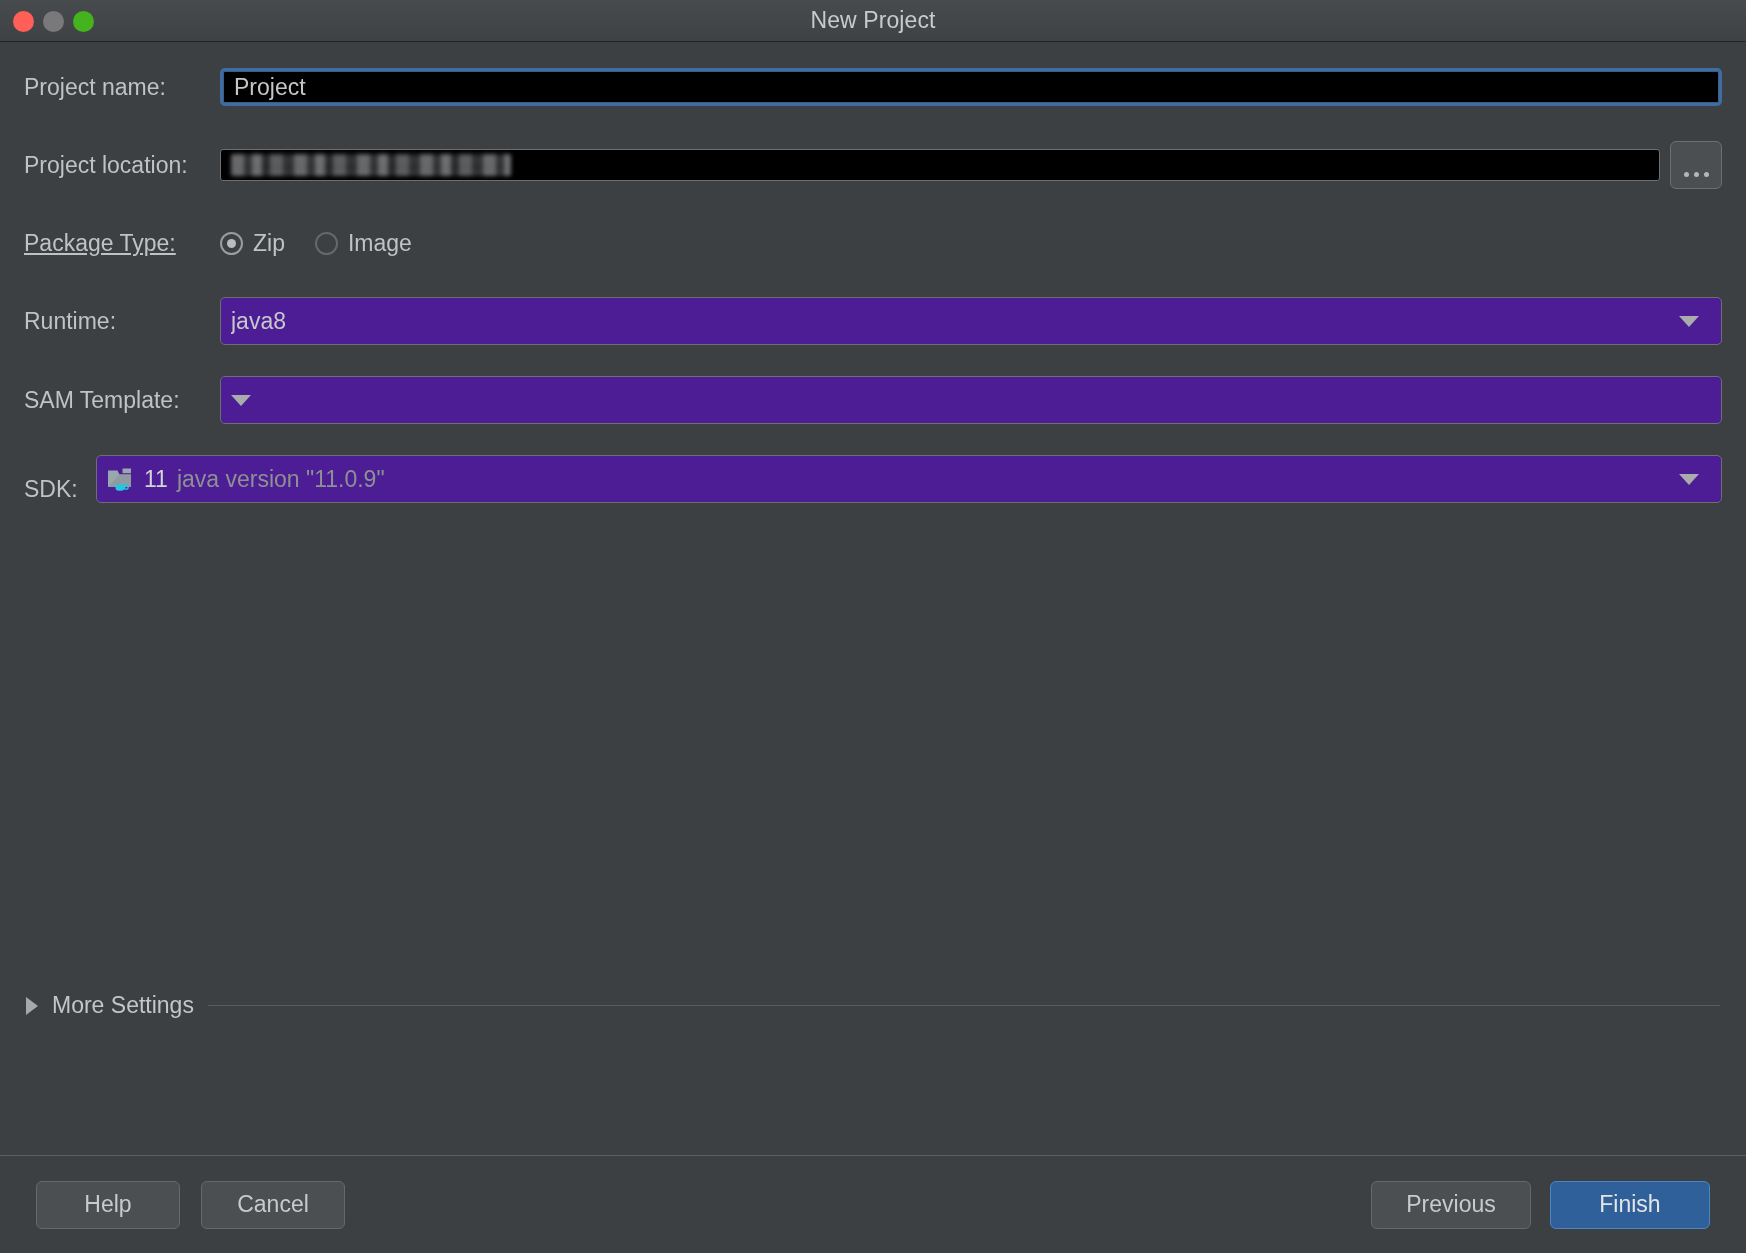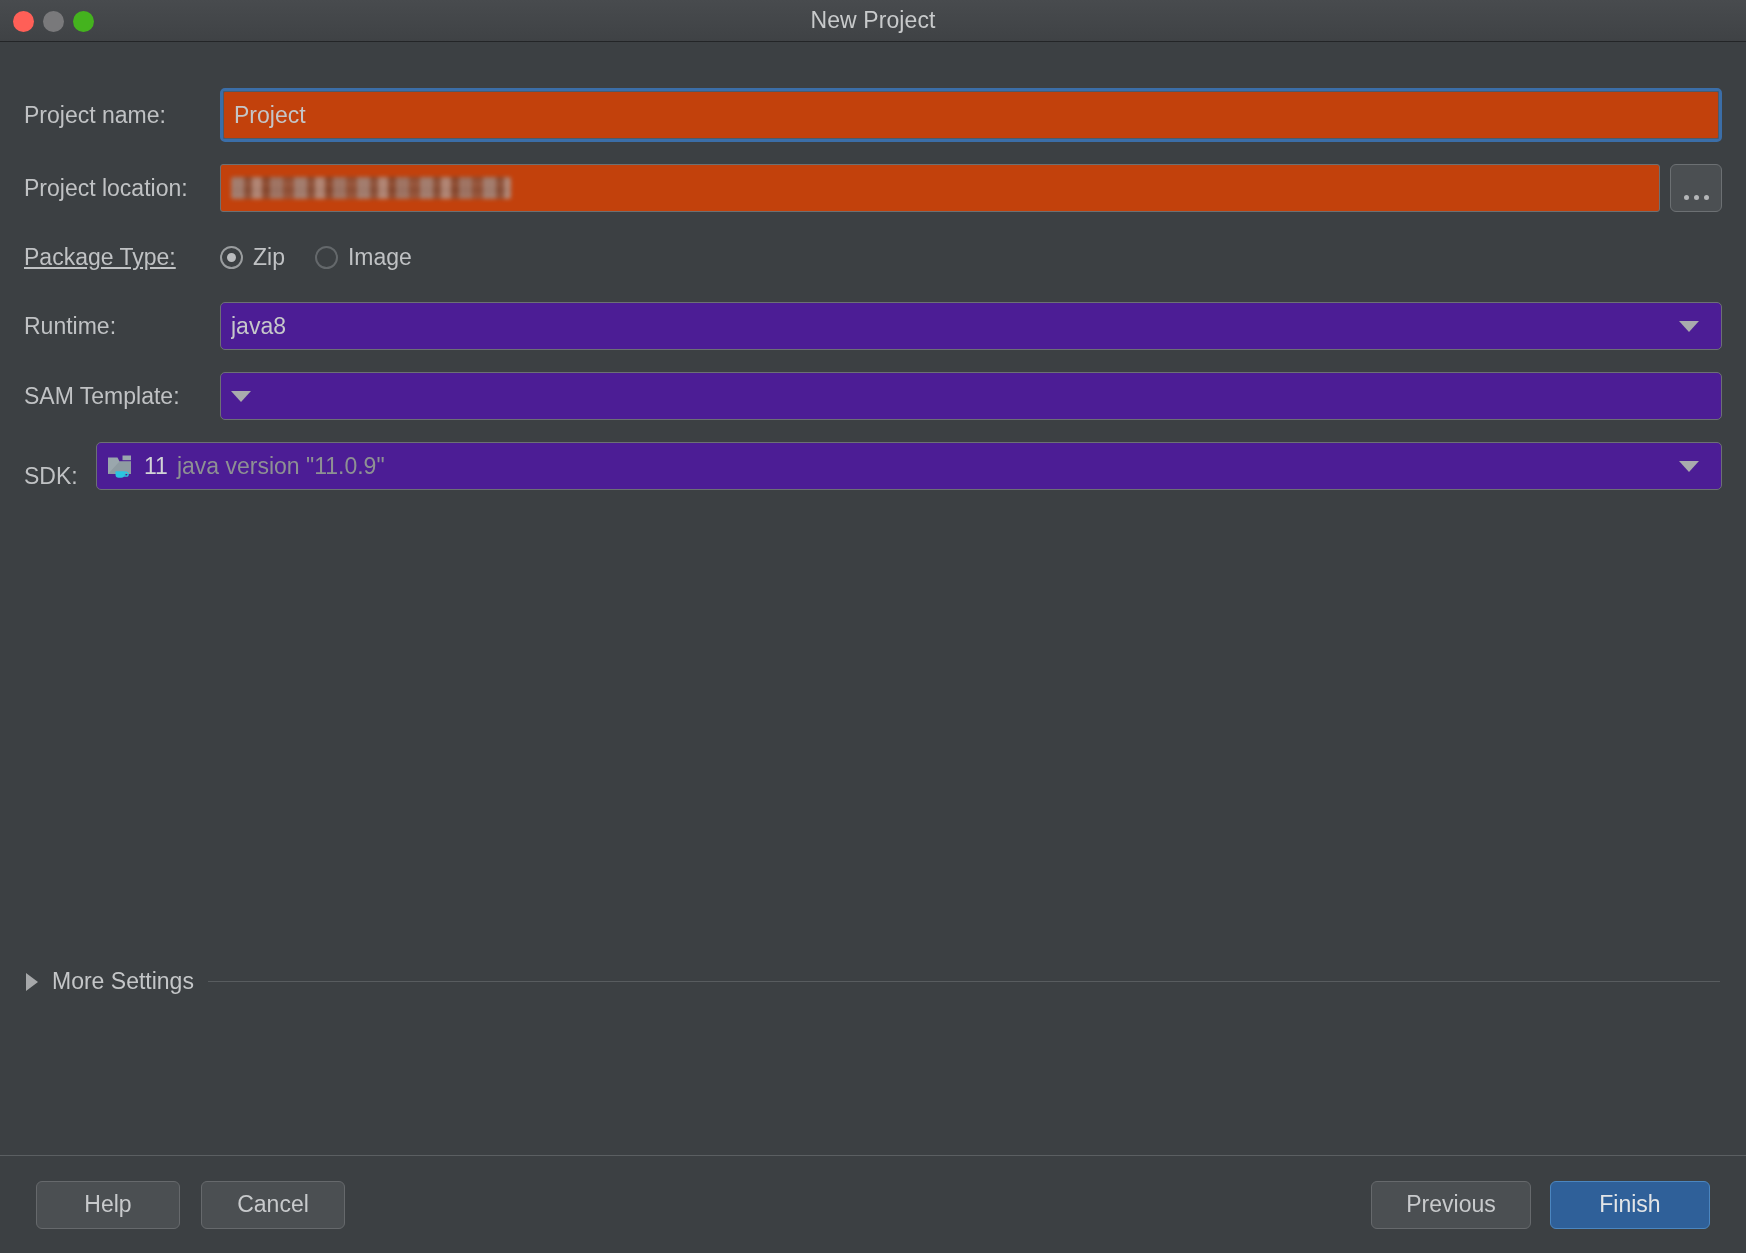--- a/index.html
+++ b/index.html
@@ -12,21 +12,20 @@
     overflow: hidden;
   }
 
   .window {
     position: relative;
     width: 1746px;
     height: 1253px;
     background: #3c4043;
     display: flex;
     flex-direction: column;
-    gap: 24px;
   }
 
   
   .titlebar {
     position: relative;
     height: 42px;
     flex: 0 0 42px;
     background: linear-gradient(to bottom, #484b4e 0%, #3f4245 100%);
     border-bottom: 1px solid #232527;
     display: flex;
@@ -67,42 +66,42 @@
   }
 
   .form {
     padding: 22px 24px 0 24px;
   }
 
   .row {
     display: flex;
     align-items: center;
     min-height: 46px;
-    margin-bottom: 22px;
+    margin-bottom: 31px;
   }
   .row:last-child { margin-bottom: 0; }
 
   .label {
     font-size: 23px;
     color: #c0c2c4;
     flex: 0 0 auto;
     white-space: nowrap;
   }
   .label.w-name { width: 196px; }
   .label.w-loc  { width: 196px; }
   .label.w-pkg  { width: 196px; text-decoration: underline; }
   .label.w-rt   { width: 196px; }
   .label.w-sam  { width: 196px; }
   .label.w-sdk  { width: 72px; margin-top: 20px; }
 
   
   .field {
     flex: 1 1 auto;
-    height: 48px;
-    background: #c2410c;
+    height: 32px;
+    background: #000000;
     border: 1px solid #6c7073;
     border-radius: 3px;
     display: flex;
     align-items: center;
     padding: 0 10px;
     font-size: 23px;
     color: #c4c6c8;
     overflow: hidden;
   }
   .field.focused {

